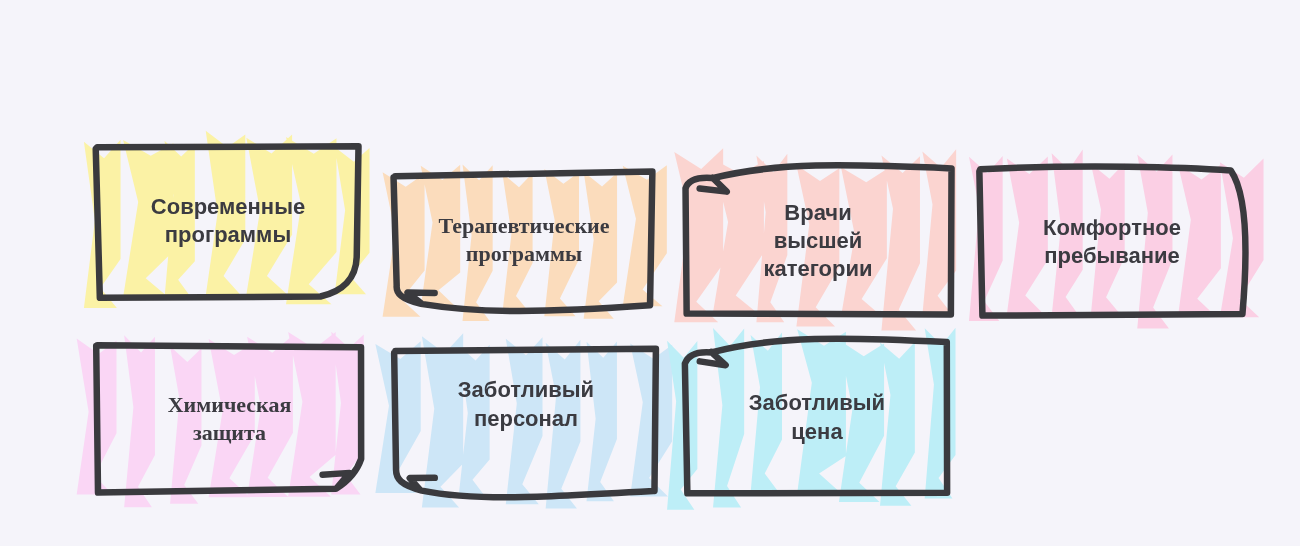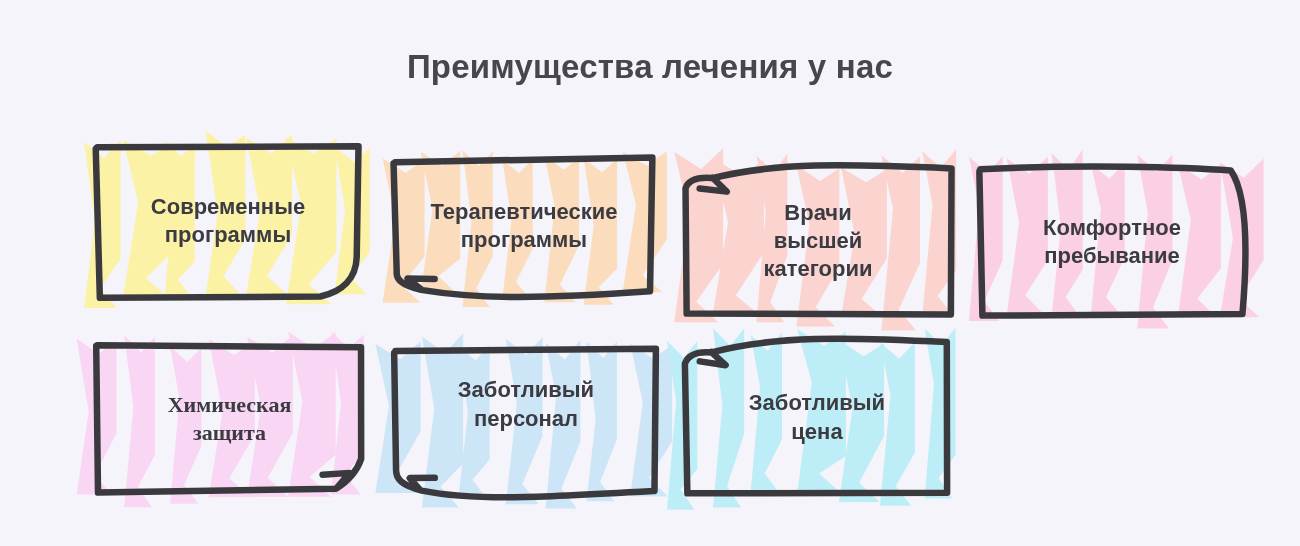--- a/index.html
+++ b/index.html
@@ -40,32 +40,31 @@
     padding:0 14px;
     box-sizing:border-box;
     pointer-events:none;
   }
 </style>
 </head>
 <body style="background: rgb(245, 244, 250);">
 
 <div id="stage">
 
-  <div id="page-title">Преимущества лечения у нас</div>
 
   <div class="card" style="left: 97px; top: 146px; width: 262px; height: 150px;">
     <svg width="314" height="202" viewBox="-26 -26 314 202" style="left: -26px; top: -26px;">
         <path d="M -13.089136131107807 -4.326713210903108 L 7.056428738013377 12.311773608671501 L 23.53916363093071 -6.355329061858356 L 23.53916363093071 113.02149710502013 L 3.3935987618095247 142.09197080135345 L 19.876333654726857 162.058154984843 L -13.089136131107807 162.058154984843 L -2.100646202496252 74.43874738023995 Z M 26.111540623474866 -5.9770802189596 L 53.73564008415491 9.740851824590937 L 76.33717600652949 -2.7117320322431624 L 76.33717600652949 105.24416609112036 L 48.71307654584945 132.34072176428512 L 71.31461246822403 151.20224021654576 L 26.111540623474866 151.20224021654576 L 41.17923123839125 56.00056910013716 Z M 67.47379745077342 -5.356201231479645 L 84.17790219728415 10.439979406120257 L 97.84489698988385 -2.4300925359129906 L 97.84489698988385 115.19092025650744 L 81.14079224337311 133.65018837939948 L 94.80778703597281 152.60560514451936 L 67.47379745077342 152.60560514451936 L 76.58512731250654 49.194410890709925 Z M 108.70628983480856 -15.32223187899217 L 130.47568876742665 1.186906901979821 L 148.28701516684146 -11.379507082980126 L 148.28701516684146 93.30495545168563 L 126.51761623422337 129.95818939356133 L 144.32894263363818 149.76915593072772 L 108.70628983480856 149.76915593072772 L 120.58050743441842 67.1702509582179 Z M 149.34953216277063 -8.216377035714686 L 174.50995457631583 7.478875615494326 L 195.0957547328528 -11.394598972983658 L 195.0957547328528 88.6290461161623 L 169.9353323193076 129.9018462949246 L 190.52113247584458 148.73614947637543 L 149.34953216277063 148.73614947637543 L 163.0733989337953 64.58564372950622 Z M 189.02301393309608 -8.956961611751467 L 216.77496872061678 7.766492259362714 L 239.48111354677008 -7.7902867761440575 L 239.48111354677008 106.0818962925403 L 211.72915875924937 138.2094324540533 L 234.43530358540266 158.27757709939033 L 189.02301393309608 158.27757709939033 L 204.16044381719828 58.774228626128604 Z M 237.64910400751978 1.117042725905776 L 256.8322640723134 15.826082271011547 L 272.52757685259917 2.1114733275026083 L 272.52757685259917 106.68087069497645 L 253.3444167878055 130.55659072283655 L 269.0397295680912 148.20743817696348 L 237.64910400751978 148.20743817696348 L 248.1126458610436 64.26701035680877 Z " fill="#fbf2a5" fill-rule="nonzero"></path>
         <path d="M 0.19426669999957086 1.3342342987656592 L 261.50157042220235 0.26243387758731845 L 259.70550854429604 111.16511185616255 C 259 132, 246 145.5677964784205, 223.38866038918496 150.4897255949676 L 2.851380963623524 151.85389295890928 L -1.2671540290117265 2.7952767692506315 Z" fill="none" stroke="#3a3a3e" stroke-width="6.5" stroke-linejoin="round" stroke-linecap="round"></path>
       </svg>
     <div class="card-label">Современные
 программы</div>
   </div>
 
-  <div class="card" style="left: 395px; top: 159px; width: 258px; height: 134px;">
+  <div class="card" style="left: 395px; top: 173px; width: 258px; height: 134px; font-family: Liberation Serif, serif;">
     <svg width="310" height="186" viewBox="-26 -26 310 186" style="left: -26px; top: -26px;">
         <path d="M -12.398859426844865 -0.640157354529947 L 10.698119996818715 13.790990925813094 L 29.595648616179822 0.38929568650200963 L 29.595648616179822 97.60860881648983 L 6.498669192516246 126.35394751248882 L 25.396197811877357 143.67132544890046 L -12.398859426844865 143.67132544890046 L 0.19949298606254118 59.6211618011233 Z M 25.693155804116813 -7.153912671841681 L 47.41749375266589 6.985565971629695 L 65.19195207420603 -8.338534926064312 L 65.19195207420603 99.56789959822677 L 43.467614125656965 117.27349939070642 L 61.24207244719712 134.24087376287207 L 25.693155804116813 134.24087376287207 L 37.542794685143576 49.457396919934446 Z M 67.52068517856034 -8.448473992291838 L 84.0895875150085 7.188653012970462 L 97.64596215392064 -7.779725004453212 L 97.64596215392064 97.8564858575169 L 81.07705981747247 129.15824365401642 L 94.6334344563846 147.92279606033117 L 67.52068517856034 147.92279606033117 L 76.55826827116843 62.353988756862165 Z M 107.40762162514564 0.28149176947772503 L 124.01253624554425 14.219661250384526 L 137.59837548041583 -0.02913750894367695 L 137.59837548041583 90.02752347772443 L 120.99346086001722 122.93738320145756 L 134.57930009488882 139.66318657854572 L 107.40762162514564 139.66318657854572 L 116.4648477817267 60.78944981376423 Z M 149.32538496257206 -4.000661775004119 L 168.39353424903206 10.728585924440996 L 183.99474730159022 -0.742552628275007 L 183.99474730159022 86.24098771910248 L 164.92659801513025 125.61671798011288 L 180.52781106768842 143.29181521944702 L 149.32538496257206 143.29181521944702 L 159.7261936642775 47.180496728715696 Z M 188.66286096455798 -1.2318518040701747 L 207.030421002465 13.478828015970066 L 222.05842466984348 -0.3326005255803466 L 222.05842466984348 109.4182158739338 L 203.69086463193645 128.22213061228393 L 218.71886829931492 145.87494639633223 L 188.66286096455798 145.87494639633223 L 198.68153007614362 67.10539433291326 Z M 227.7250186512912 -7.200379390735179 L 251.97854656987693 6.845272544631735 L 271.82234213962886 -7.762943042907864 L 271.82234213962886 80.170892548016 L 247.56881422104314 116.40135764049366 L 267.4126097907951 133.25613996293396 L 227.7250186512912 133.25613996293396 L 240.9542156977925 45.65054189353544 Z " fill="#fbdcbc" fill-rule="nonzero"></path>
         <path d="M 0.25016441792249683 3.2831599570810797 L 257.38297789692876 -1.5606970973312855 L 255.0194821551442 132.2897089369595 C 141.9 140.32371003329754, 80 139.79859209880232, 26.06867645829916 130.8371679224074 C 6 126, 1 120, 1.6914626717567445 112.65912340804934 L -1.4537991508841515 4.523792070895434 M 26.152224734425545 130.23148719295858 L 12.575276915729045 119.56357140317559 L 39.64528836607933 119.97296571061015" fill="none" stroke="#3a3a3e" stroke-width="6.5" stroke-linejoin="round" stroke-linecap="round"></path>
       </svg>
     <div class="card-label">Терапевтические
 программы</div>
   </div>
 
   <div class="card" style="left: 686px; top: 167px; width: 264px; height: 148px;">
     <svg width="316" height="200" viewBox="-26 -26 316 200" style="left: -26px; top: -26px;">

